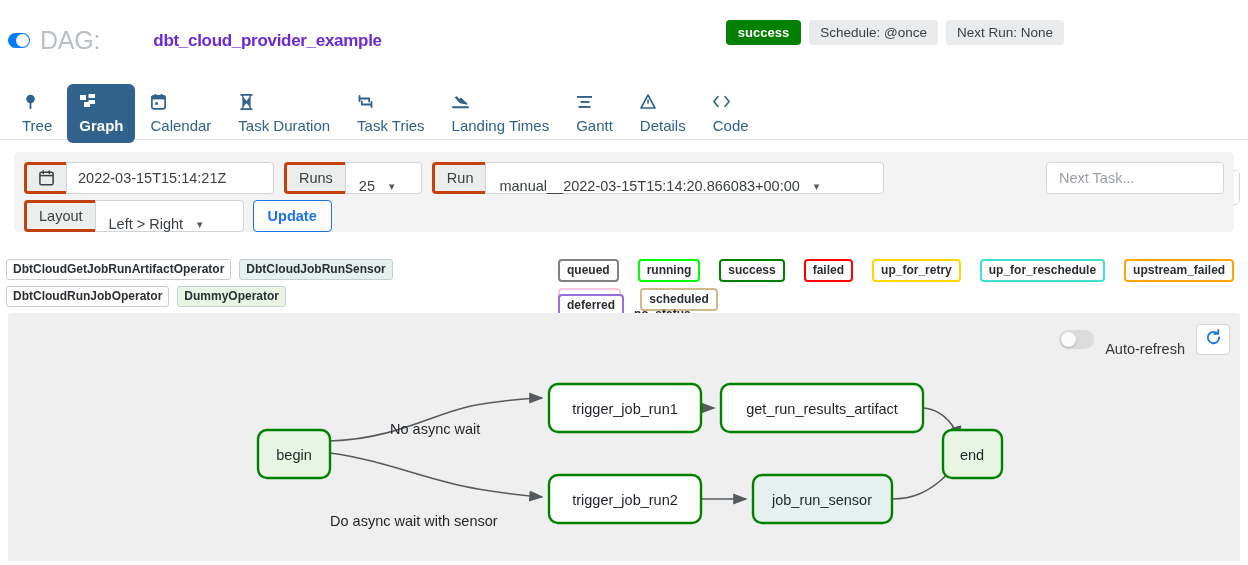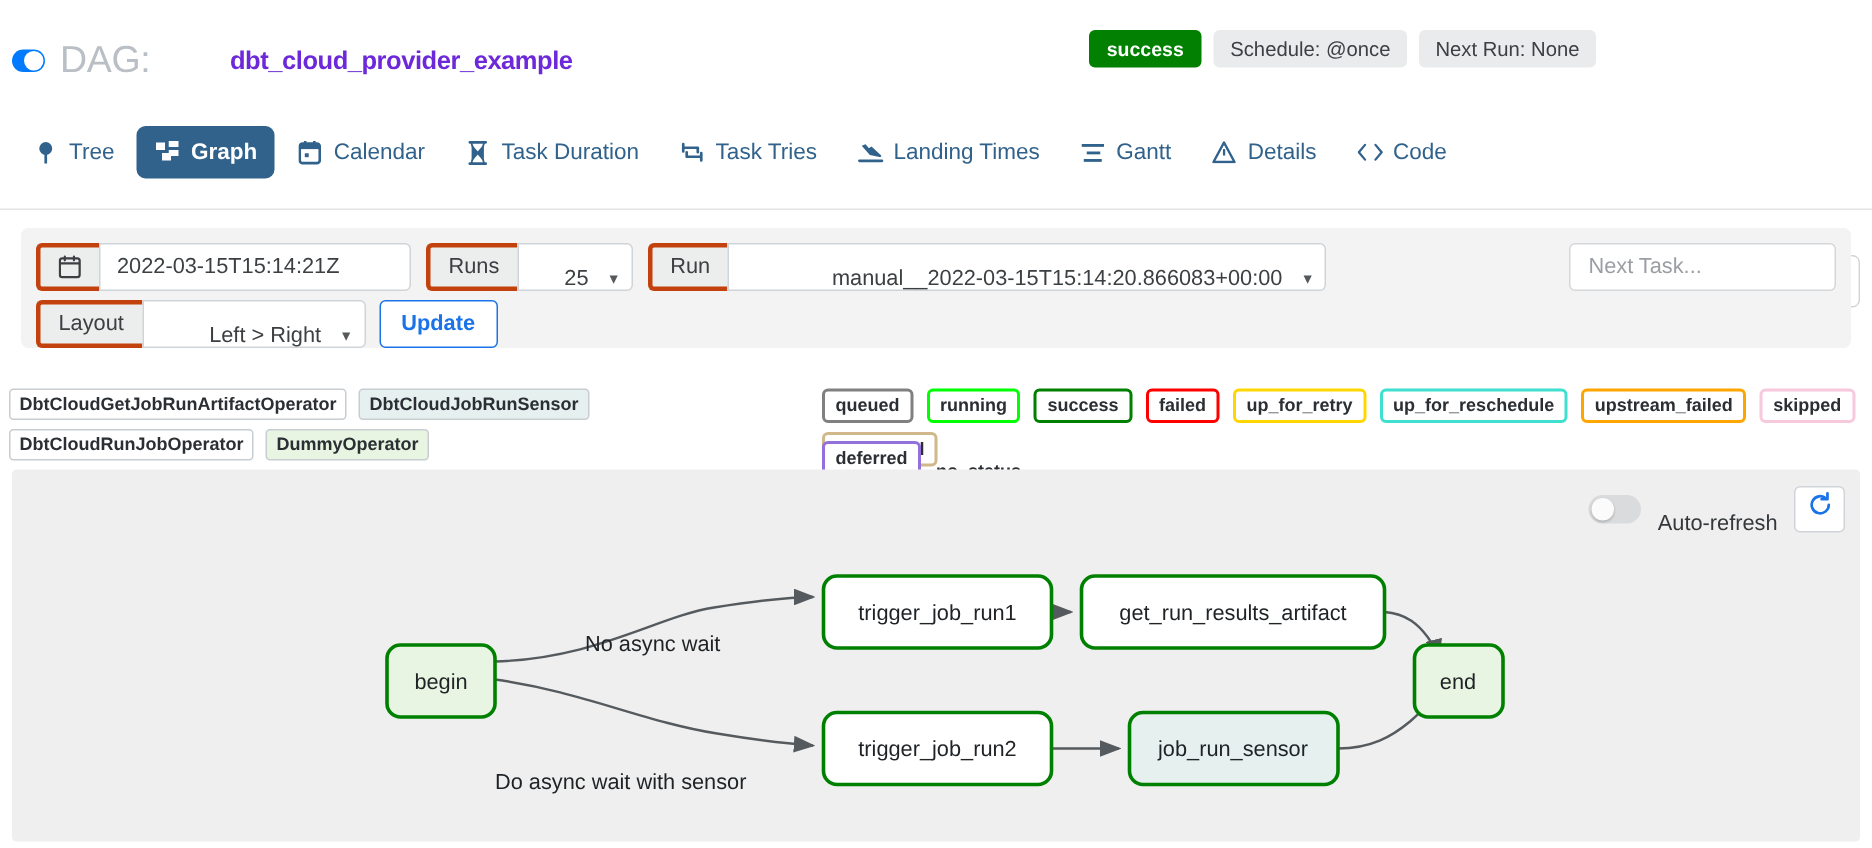--- a/index.html
+++ b/index.html
@@ -49,21 +49,21 @@
 
   
   .navbar {
     position: absolute; left: 0; top: 82px; width: 1248px; height: 58px;
     border-bottom: 1px solid #e2e4e6;
   }
   .tabs { position: absolute; left: 10px; top: 2px; display: flex; align-items: center; gap: 3px; }
   .tab {
     display: flex; align-items: flex-start; gap: 7px;
     padding: 9px 12px; border-radius: 6px;
-    color: #31628c; font-size: 15px; cursor: pointer; white-space: nowrap;
+    color: #31628c; font-size: 15px; cursor: pointer; white-space: nowrap; flex-direction: column;
   }
   .tab.active { background: #31628c; color: #ffffff; font-weight: 600; }
   .tab .ic { display: inline-flex; width: 17px; height: 17px; align-items: center; justify-content: center; }
   .tab svg { display: block; }
 
   .nav-actions {
     position: absolute; right: 8px; top: 88px;
     display: flex; align-items: stretch;
     border: 1px solid #cfd4d8; border-radius: 5px; overflow: hidden; background: #fff;
   }
@@ -90,21 +90,21 @@
   }
   .ig-addon.left { border-radius: 4px 0 0 4px; border-right: none; }
   .ig-field {
     background: #fff; border: 1px solid #cfd4d8; height: 32px;
     display: flex; align-items: center; padding: 0 11px;
     font-size: 14.5px; color: #3c4043; border-radius: 0 4px 4px 0;
     white-space: nowrap;
   }
   .ig-select {
     background: #fff; border: 1px solid #cfd4d8; height: 32px;
-    display: flex; align-items: center; justify-content: flex-end;
+    display: flex; align-items: center; justify-content: flex-start;
     padding: 16px 9px 0 13px; font-size: 14.5px; color: #3c4043;
     border-radius: 0 4px 4px 0; gap: 14px; white-space: nowrap; cursor: pointer;
   }
   .caret { color: #55595c; font-size: 11px; line-height: 1; }
   .spacer10 { width: 10px; }
 
   .btn-update {
     background: #fff; border: 1px solid #1a73e8; color: #1a73e8;
     border-radius: 4px; height: 32px; padding: 0 14px;
     font-size: 14.5px; font-weight: 600; display: flex; align-items: center;
@@ -130,21 +130,21 @@
     border: 1px solid #c8cdd1; border-radius: 3px;
     background: #fff; white-space: nowrap; line-height: 15px;
   }
   .legend-status {
     position: absolute; left: 548px; top: 4px; right: 4px;
     display: flex; flex-wrap: wrap; gap: 6px 9px; align-items: flex-start;
   }
   .chip-status {
     font-size: 12px; color: #2b2f33; padding: 2px 7px;
     border: 2px solid #999; border-radius: 4px; background: #fff;
-    white-space: nowrap; line-height: 15px;
+    white-space: nowrap; line-height: 15px; margin-left: 10px;
   }
   .chip-plain {
     font-size: 12px; color: #2b2f33; padding: 2px 0; line-height: 19px;
     white-space: nowrap;
     margin-top: 18px;
   }
 
   
   .graph-panel {
     position: absolute; left: 8px; top: 313px; width: 1232px; height: 248px;

